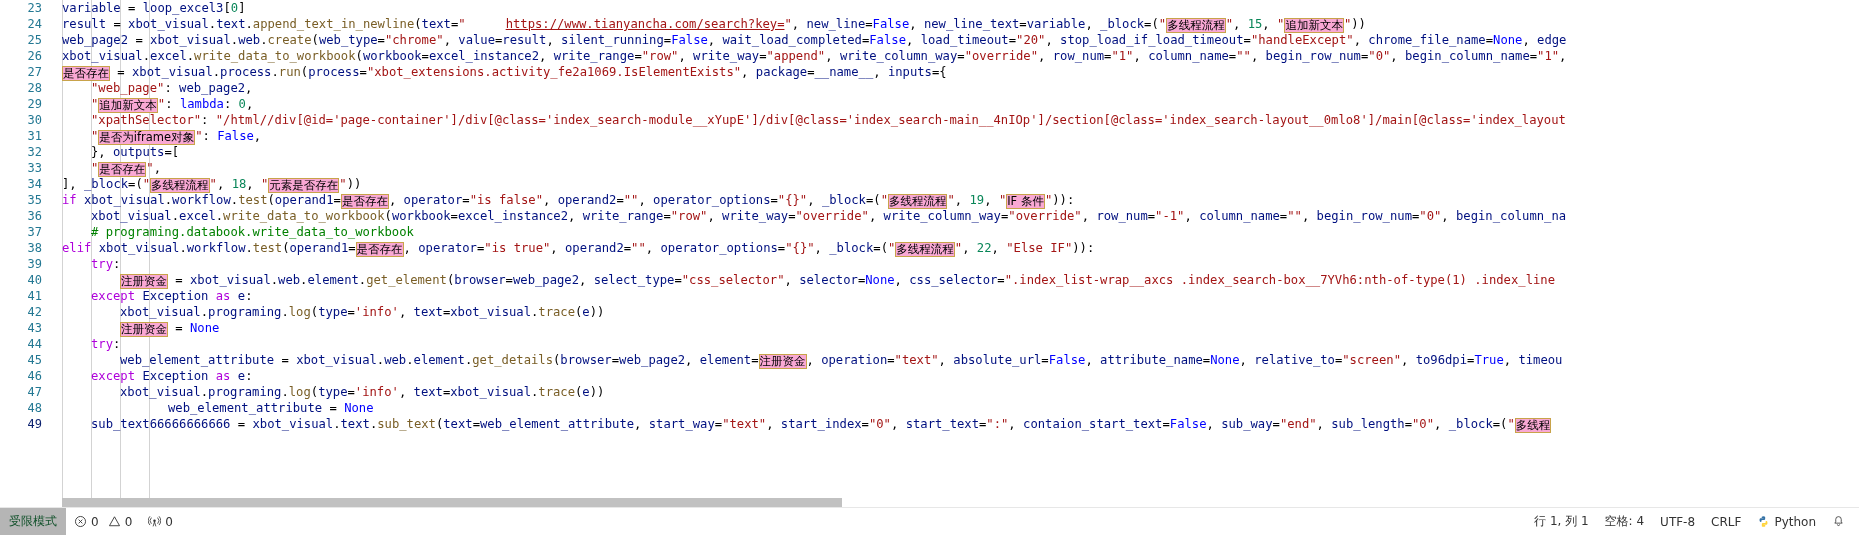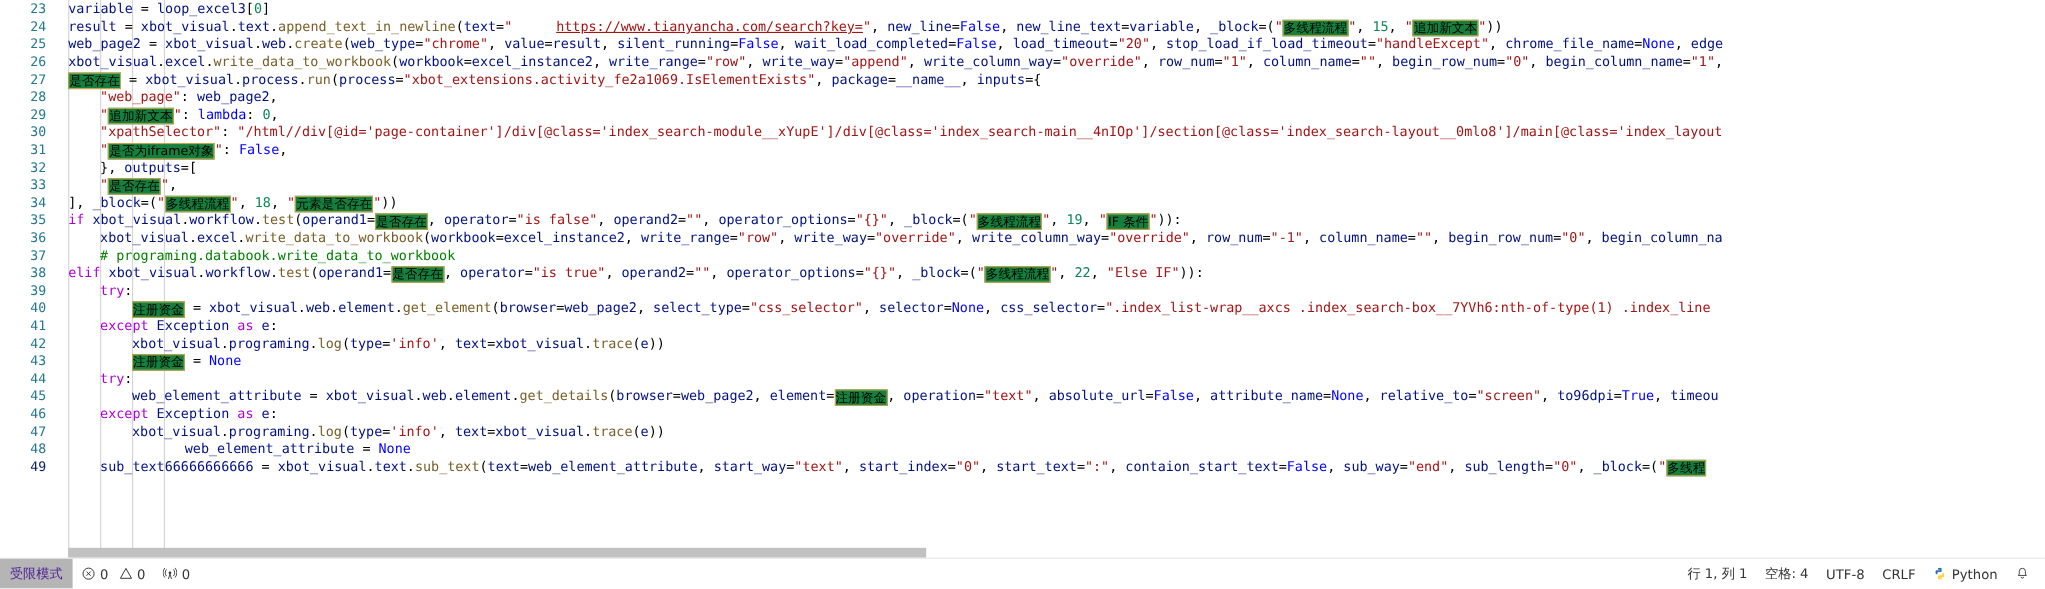--- a/index.html
+++ b/index.html
@@ -36,21 +36,21 @@
   .num{color:#098658;}
   .cmt{color:#008000;}
   .ident{color:#001080;}
   .op{color:#000000;}
   .link{color:#a31515;text-decoration:underline;padding-left:40px;}
 
   
   .tok{
     display:inline-block;
     border:1px solid #c8a34a;
-    background:#15803d;
+    background:#f9a8d4;
     color:#000000;
     line-height:13px;
     padding:0 0px;
     margin:0 0px;
     font-family:"DejaVu Sans","Liberation Sans",sans-serif;
     font-size:11.5px;
     vertical-align:baseline;
     position:relative;
     top:1px;
   }
@@ -62,21 +62,21 @@
   
   .statusbar{
     position:absolute;left:0;right:0;bottom:0;height:27px;
     background:#ffffff;border-top:1px solid #e7e7e7;
     display:flex;align-items:center;
     font-family:"DejaVu Sans","Liberation Sans",sans-serif;font-size:12px;color:#333333;
   }
   .sb-left{display:flex;align-items:center;height:27px;}
   .sb-right{margin-left:auto;display:flex;align-items:center;height:27px;padding-right:6px;}
   .sb-item{padding:0 8px;height:27px;display:flex;align-items:center;gap:4px;white-space:nowrap;}
-  .sb-restricted{background:#b5b5b5;color:#4c1d95;padding:0 9px;height:27px;display:flex;align-items:center;}
+  .sb-restricted{background:#b5b5b5;color:#14532d;padding:0 9px;height:27px;display:flex;align-items:center;}
   .sb-ico{display:inline-block;width:13px;height:13px;}
   .sb-ico svg{display:block;}
 
   
   .hscroll{position:absolute;left:62px;right:14px;bottom:0;height:10px;}
   .hscroll .thumb{position:absolute;left:0;top:0;height:10px;background:#c1c1c1;width:780px;}
   
   .rightrule{position:absolute;top:0;bottom:0;right:0;width:14px;background:#ffffff;border-left:1px solid #ffffff;}
 </style>
 </head>

